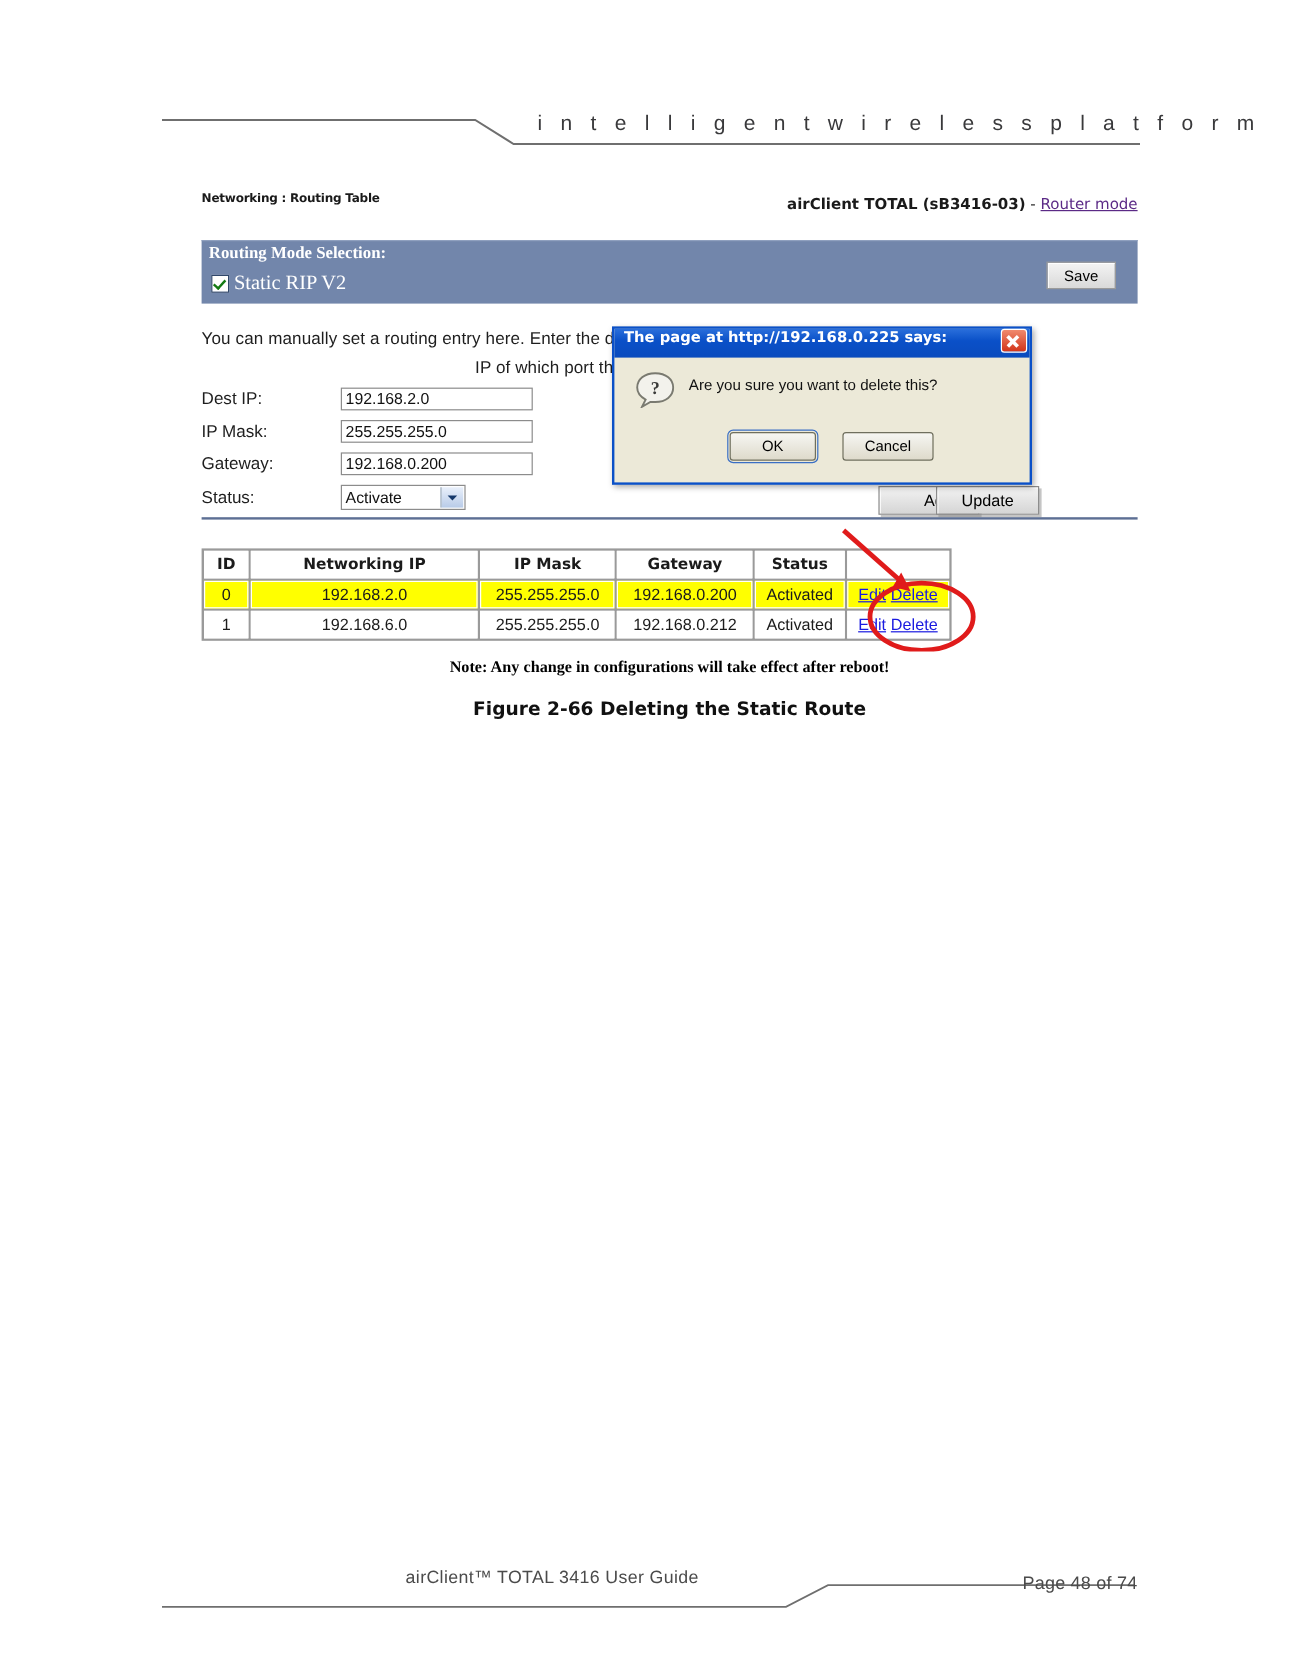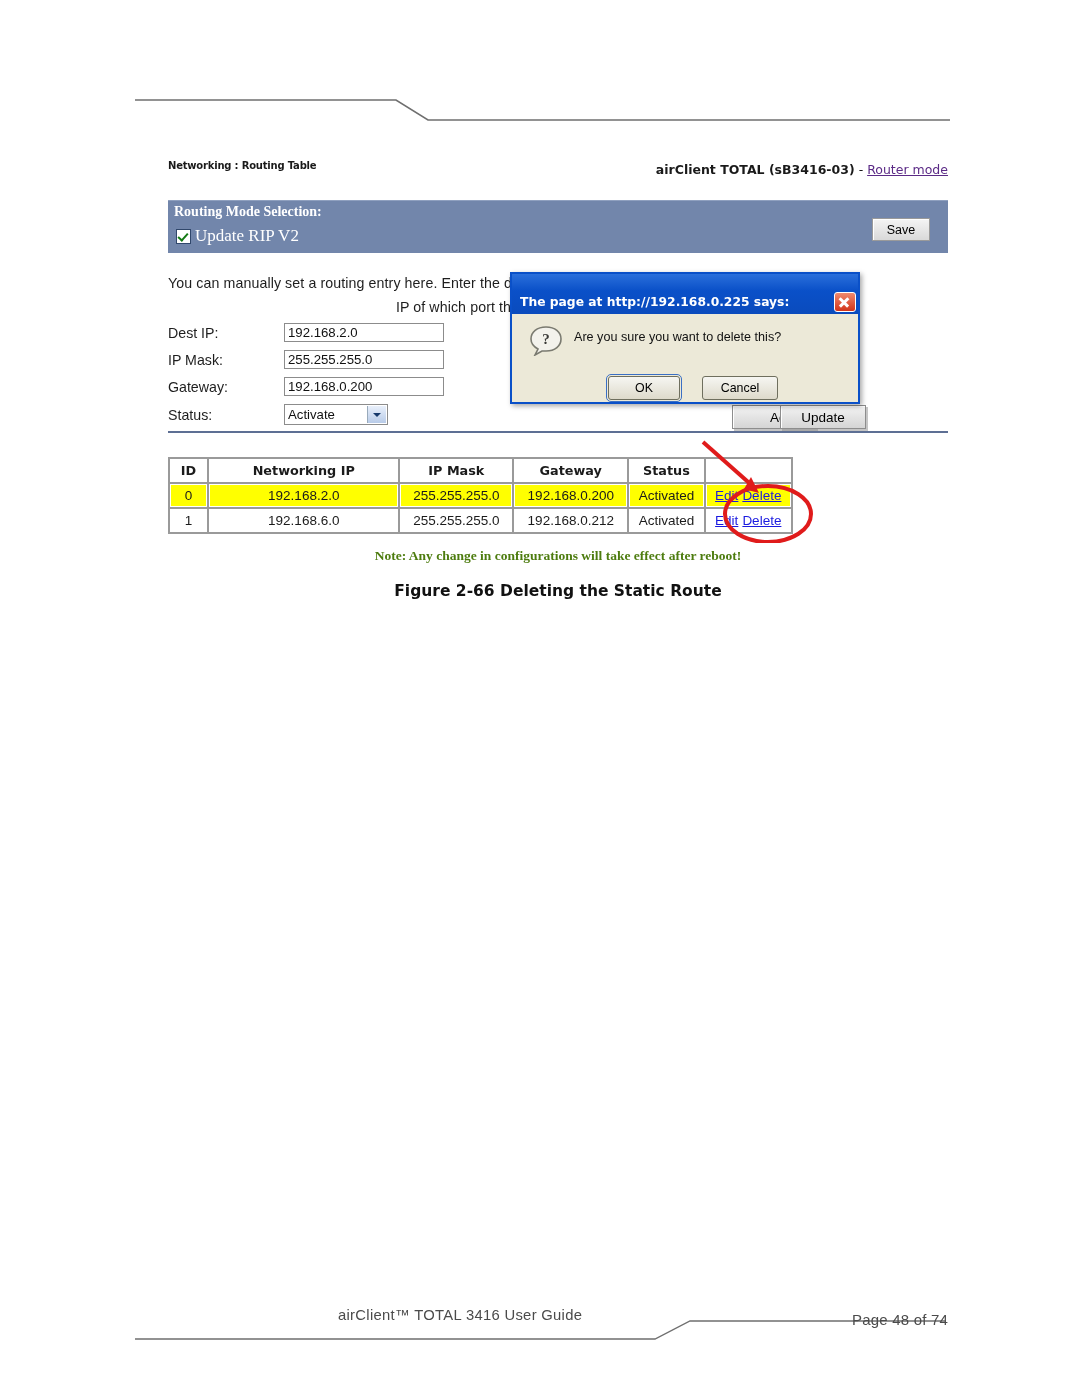--- a/index.html
+++ b/index.html
@@ -280,21 +280,21 @@
   }
 
   
   #reboot-note {
     margin-top: 14px;
     width: 780px;
     text-align: center;
     font-family: "Liberation Serif", serif;
     font-weight: bold;
     font-size: 13.5px;
-    color: #4d7c0f;
+    color: #000000;
   }
   #figure-caption {
     margin-top: 18px;
     width: 780px;
     text-align: center;
     font-family: "DejaVu Sans", sans-serif;
     font-weight: bold;
     font-size: 15.5px;
     color: #111;
   }
@@ -307,22 +307,22 @@
     border: 2px solid #0a50c8;
     background: #ece9d8;
     box-sizing: border-box;
     box-shadow: 2px 2px 5px rgba(0,0,0,0.35);
     z-index: 30;
   }
   #dialog-titlebar {
     height: 24px;
     background: linear-gradient(#2a6fdb, #0a50c8 42%, #0a4bbd);
     display: flex;
-    align-items: center;
-    padding: 16px 2px 0 8px;
+    align-items: flex-start;
+    padding: 0 2px 0 8px;
   }
   #dialog-title {
     flex: 1;
     font-family: "DejaVu Sans", sans-serif;
     font-size: 12.3px;
     font-weight: bold;
     color: #ffffff;
     white-space: nowrap;
     overflow: hidden;
   }
@@ -402,36 +402,37 @@
     white-space: nowrap;
   }
 </style>
 </head>
 <body>
 
 <div id="top-banner">
   <svg width="1080" height="140">
     <polyline points="135,100 396,100 428,120 950,120" fill="none" stroke="#6f6f6f" stroke-width="1.6"></polyline>
   </svg>
+  <div id="banner-tagline">i n t e l l i g e n t   w i r e l e s s    p l a t f o r m</div>
 </div>
 
 <div id="figure">
 
   <div id="title-row">
     <div id="page-title">Networking : Routing Table</div>
     <div id="device-label">
       <span>airClient TOTAL (sB3416-03)</span><span class="dash"> - </span><a class="mode-link" href="#">Router mode</a>
     </div>
   </div>
 
   <div id="routing-mode-bar">
     <div id="routing-mode-heading">Routing Mode Selection:</div>
     <div id="rip-row">
       <span id="rip-checkbox"></span>
-      <span id="rip-label">Update RIP V2</span>
+      <span id="rip-label">Static RIP V2</span>
     </div>
     <div id="save-button">Save</div>
   </div>
 
   <div id="description">
     <span class="ln1">You can manually set a routing entry here. Enter the destination IP, IP mask, and the</span>
     <span class="ln2">IP of which port the packet should be forwarded to.</span>
   </div>
 
   <div id="route-form">

